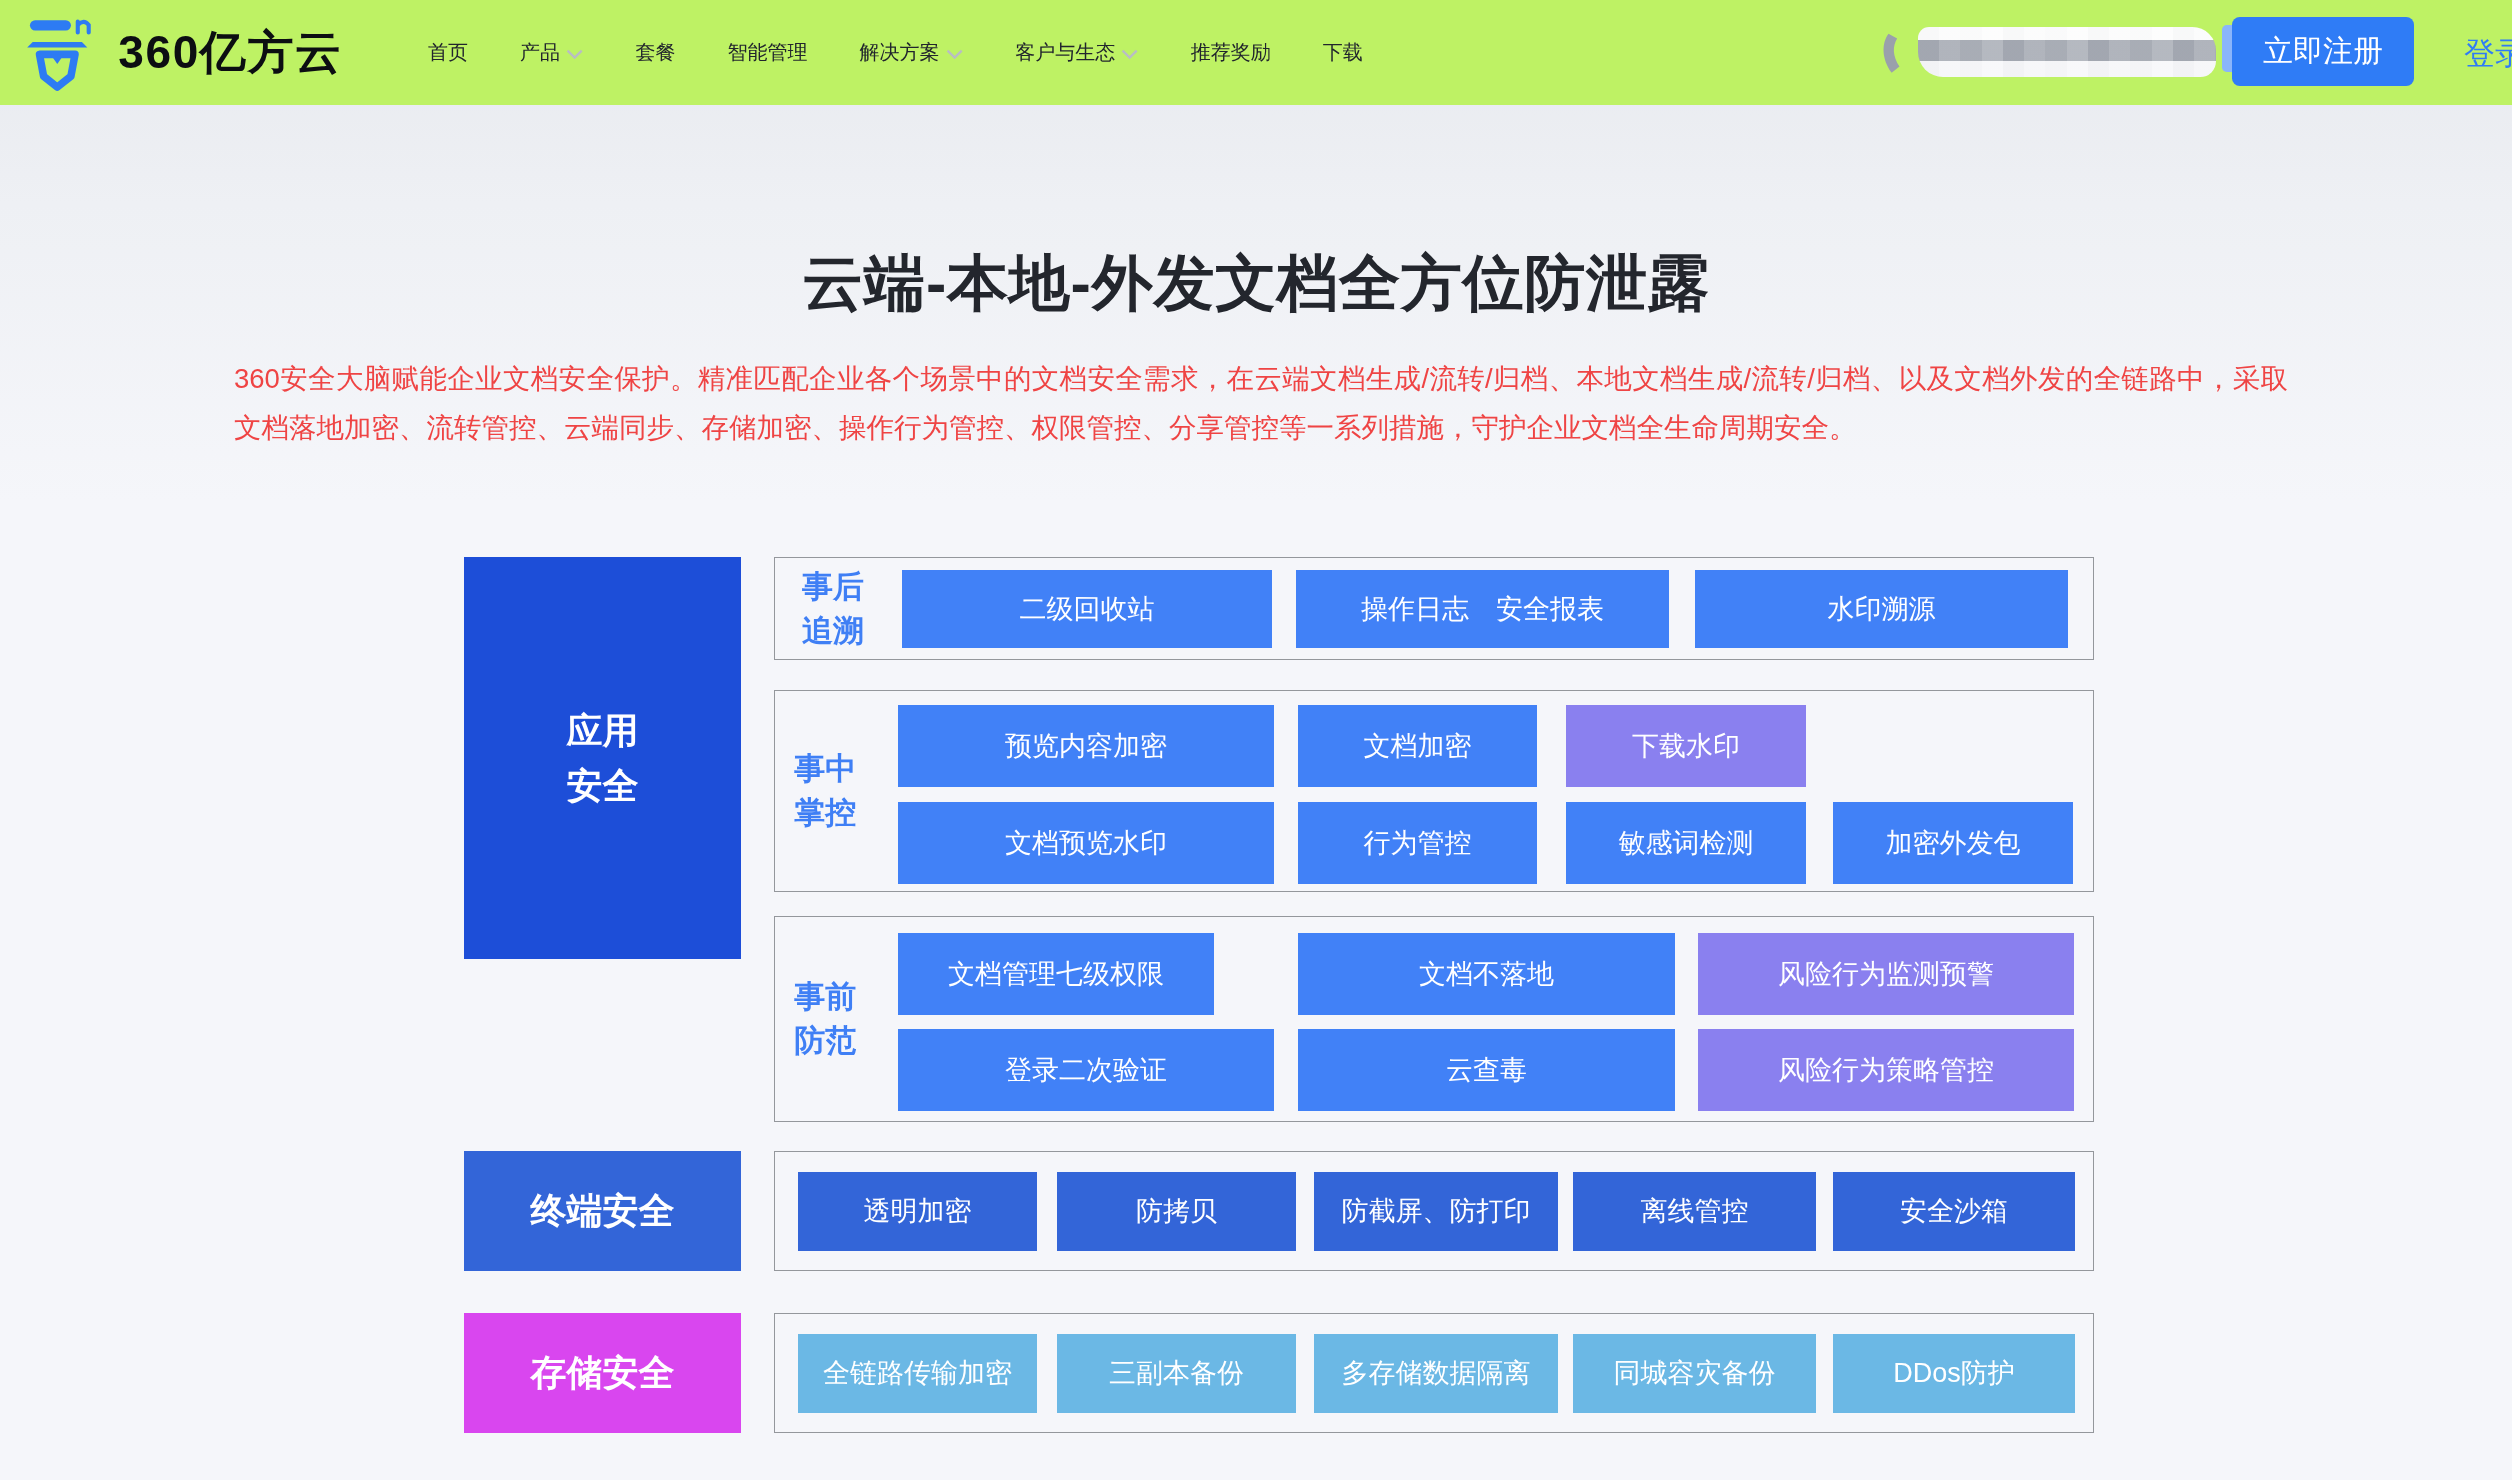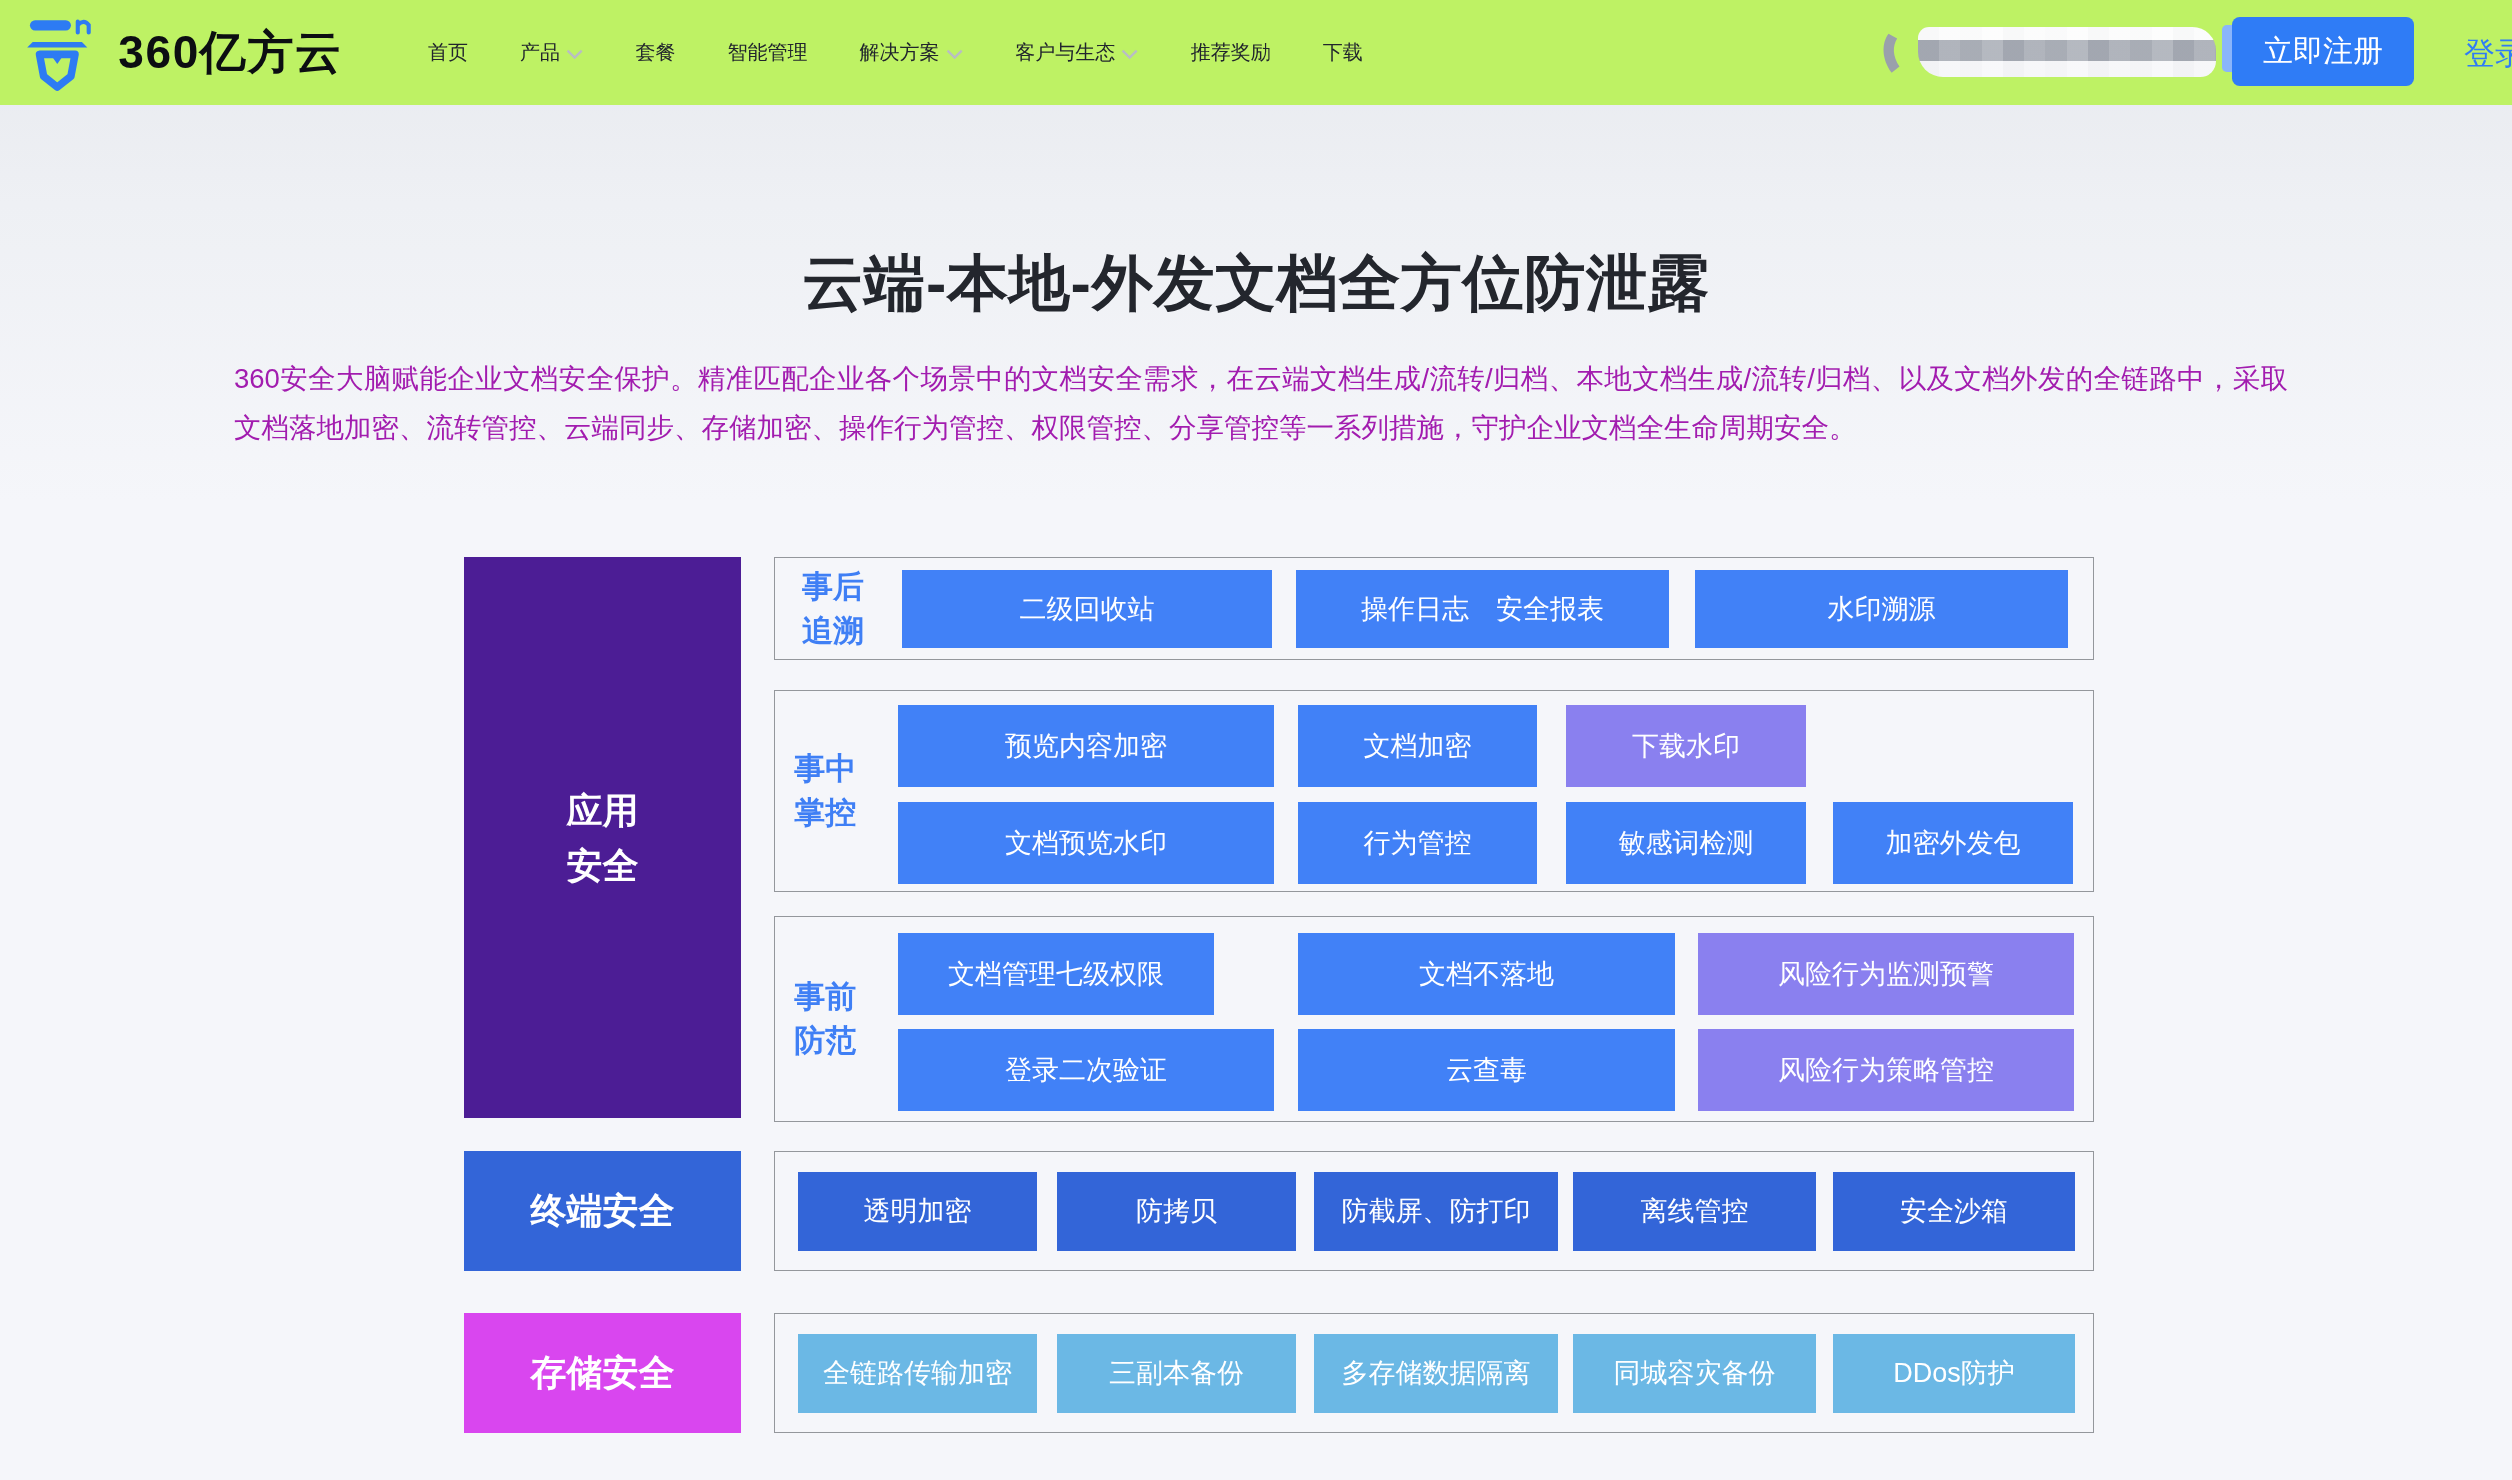--- a/index.html
+++ b/index.html
@@ -34,30 +34,30 @@
   }
   .login-link{position:absolute;left:2464px;top:33px;font-size:31px;color:#2f7cf6;white-space:nowrap;cursor:pointer;}
 
   
   .hero-title{
     position:absolute;left:0;top:202px;width:2512px;text-align:center;
     font-size:61px;font-weight:800;color:#23262d;letter-spacing:0.8px;
   }
   .hero-desc{
     position:absolute;left:234px;top:326px;width:2054px;
-    font-size:27.5px;line-height:49px;color:#a21caf;text-align:justify;
+    font-size:27.5px;line-height:49px;color:#ef4444;text-align:justify;
   }
 
   
   .diagram{position:absolute;left:464px;top:557px;width:1630px;height:887px;}
   .cat{
     position:absolute;left:0;width:277px;color:#ffffff;font-weight:700;
     display:flex;align-items:center;justify-content:center;text-align:center;
   }
-  .cat-app{top:0;height:561px;background:#4c1d95;font-size:36px;line-height:55px;width:277px;}
+  .cat-app{top:0;height:402px;background:#1d4ed8;font-size:36px;line-height:55px;width:277px;}
   .cat-app .cat-label{width:78px;}
   .cat-terminal{top:594px;height:120px;background:#3365d8;font-size:36px;}
   .cat-storage{top:756px;height:120px;background:#d946ef;font-size:36px;}
 
   .group{position:absolute;left:310px;width:1320px;border:1.6px solid #94979c;box-sizing:border-box;}
   .g1{top:0;height:103px;}
   .g2{top:133px;height:202px;}
   .g3{top:359px;height:206px;}
   .g4{top:594px;height:120px;padding-left:40px;}
   .g5{top:756px;height:120px;}

